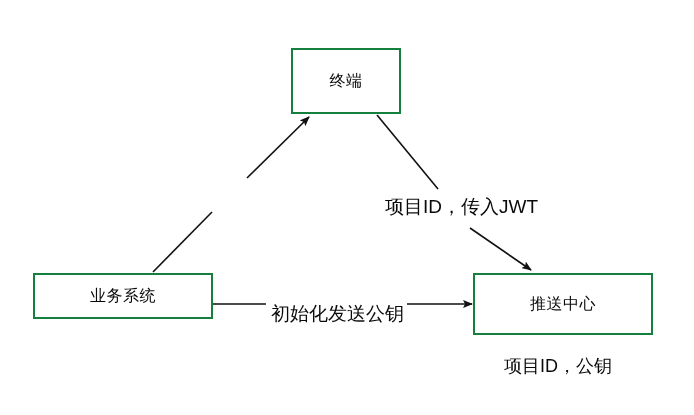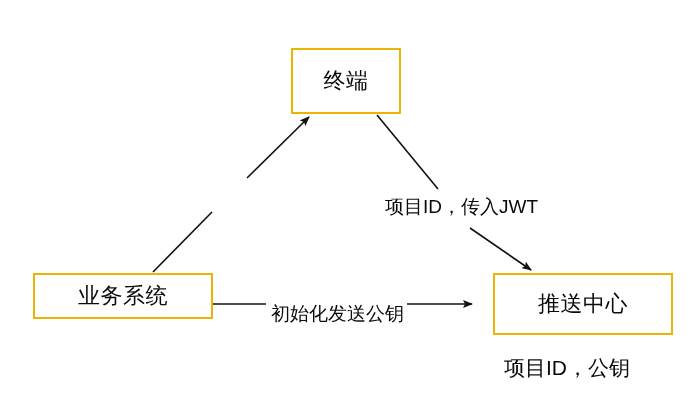--- a/index.html
+++ b/index.html
@@ -20,27 +20,27 @@
   #edges {
     position: absolute;
     left: 0;
     top: 0;
     width: 694px;
     height: 415px;
   }
   .node {
     position: absolute;
     box-sizing: border-box;
-    border: 2px solid #eab308;
+    border: 2px solid #15803d;
     background: #ffffff;
     display: flex;
     align-items: center;
     justify-content: center;
     color: #0a0a0a;
-    font-size: 22px;
+    font-size: 16px;
     letter-spacing: 0.5px;
     line-height: 1;
     white-space: nowrap;
   }
   #node-terminal {
     left: 291px;
     top: 48px;
     width: 110px;
     height: 66px;
   }
@@ -48,21 +48,20 @@
     left: 33px;
     top: 273px;
     width: 180px;
     height: 46px;
   }
   #node-push {
     left: 473px;
     top: 273px;
     width: 180px;
     height: 62px;
-    margin-left: 20px;
   }
   .edge-label {
     position: absolute;
     color: #0a0a0a;
     font-size: 19px;
     line-height: 1;
     white-space: nowrap;
     background: #ffffff;
     padding: 1px 3px;
   }
@@ -74,21 +73,21 @@
     left: 382px;
     top: 196px;
   }
   #label-init {
     left: 268px;
     top: 303px;
   }
   .caption {
     position: absolute;
     color: #0a0a0a;
-    font-size: 21px;
+    font-size: 18px;
     line-height: 1;
     white-space: nowrap;
   }
   #caption-push {
     left: 504px;
     top: 357px;
   }
 </style>
 </head>
 <body>

